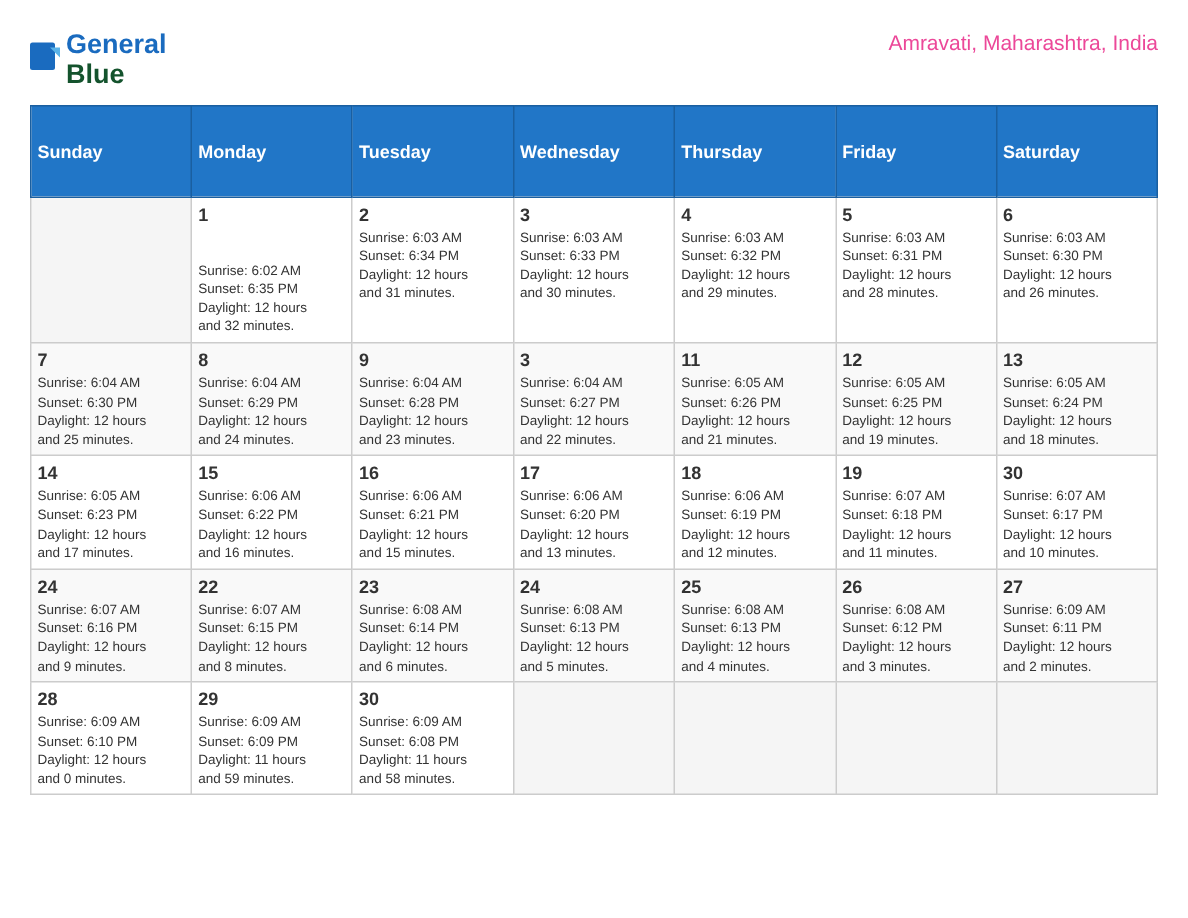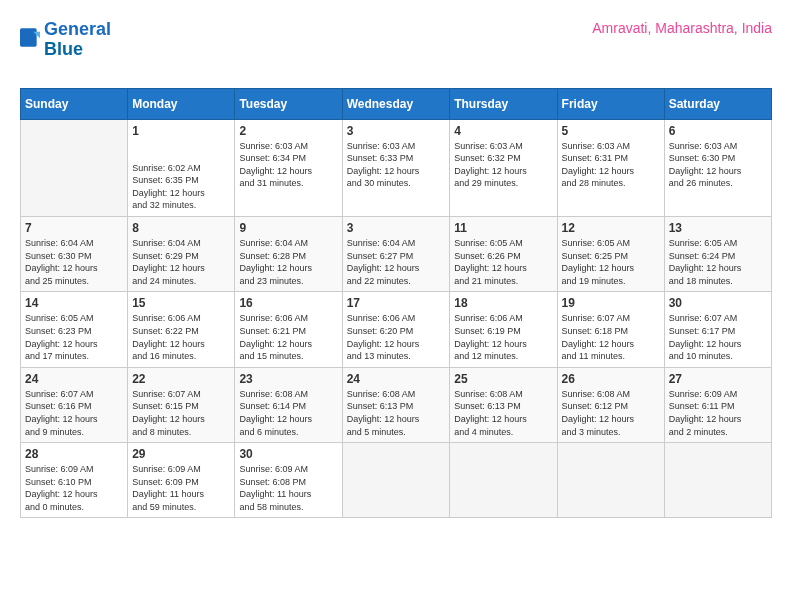--- a/index.html
+++ b/index.html
@@ -7,21 +7,21 @@
       font-family: Arial, sans-serif;
       background: #fff;
       width: 792px;
       min-height: 612px;
       padding: 20px;
     }
     .header {
       display: flex;
       justify-content: space-between;
       align-items: flex-start;
-      margin-bottom: 28px;
+      margin-bottom: 10px;
     }
     .logo {
       display: flex;
       align-items: center;
       gap: 4px;
     }
     .logo-text {
       font-size: 18px;
       font-weight: bold;
       color: #333;
@@ -47,21 +47,21 @@
       color: #ec4899;
     }
     table {
       width: 100%;
       border-collapse: collapse;
       font-size: 10px;
     }
     thead tr th {
       background-color: #2176c7;
       color: white;
-      padding: 8px 4px;
+      padding: 23px 4px;
       text-align: left;
       font-size: 12px;
       font-weight: bold;
       border: 1px solid #1a5fa0;
     }
     tbody tr td {
       border: 1px solid #ccc;
       vertical-align: top;
       padding: 4px;
       width: 108px;
@@ -91,21 +91,21 @@
 <body>
 
 <div class="header">
   <div class="logo">
     <svg class="logo-icon" viewBox="0 0 24 28" width="22" height="26">
       <rect x="0" y="0" width="20" height="22" rx="2" fill="#1a6bbf"></rect>
       <polygon points="16,4 24,4 24,12" fill="#5bb3e8"></polygon>
     </svg>
     <div class="logo-text">
       <div><span>General</span></div>
-      <div style="color:#0369a1;">Blue</div>
+      <div style="color:#14532d;">Blue</div>
     </div>
   </div>
   <div class="title-block">
     <div class="subtitle">Amravati, Maharashtra, India</div>
   </div>
 </div>
 
 <table>
   <thead>
     <tr id="header-row">

